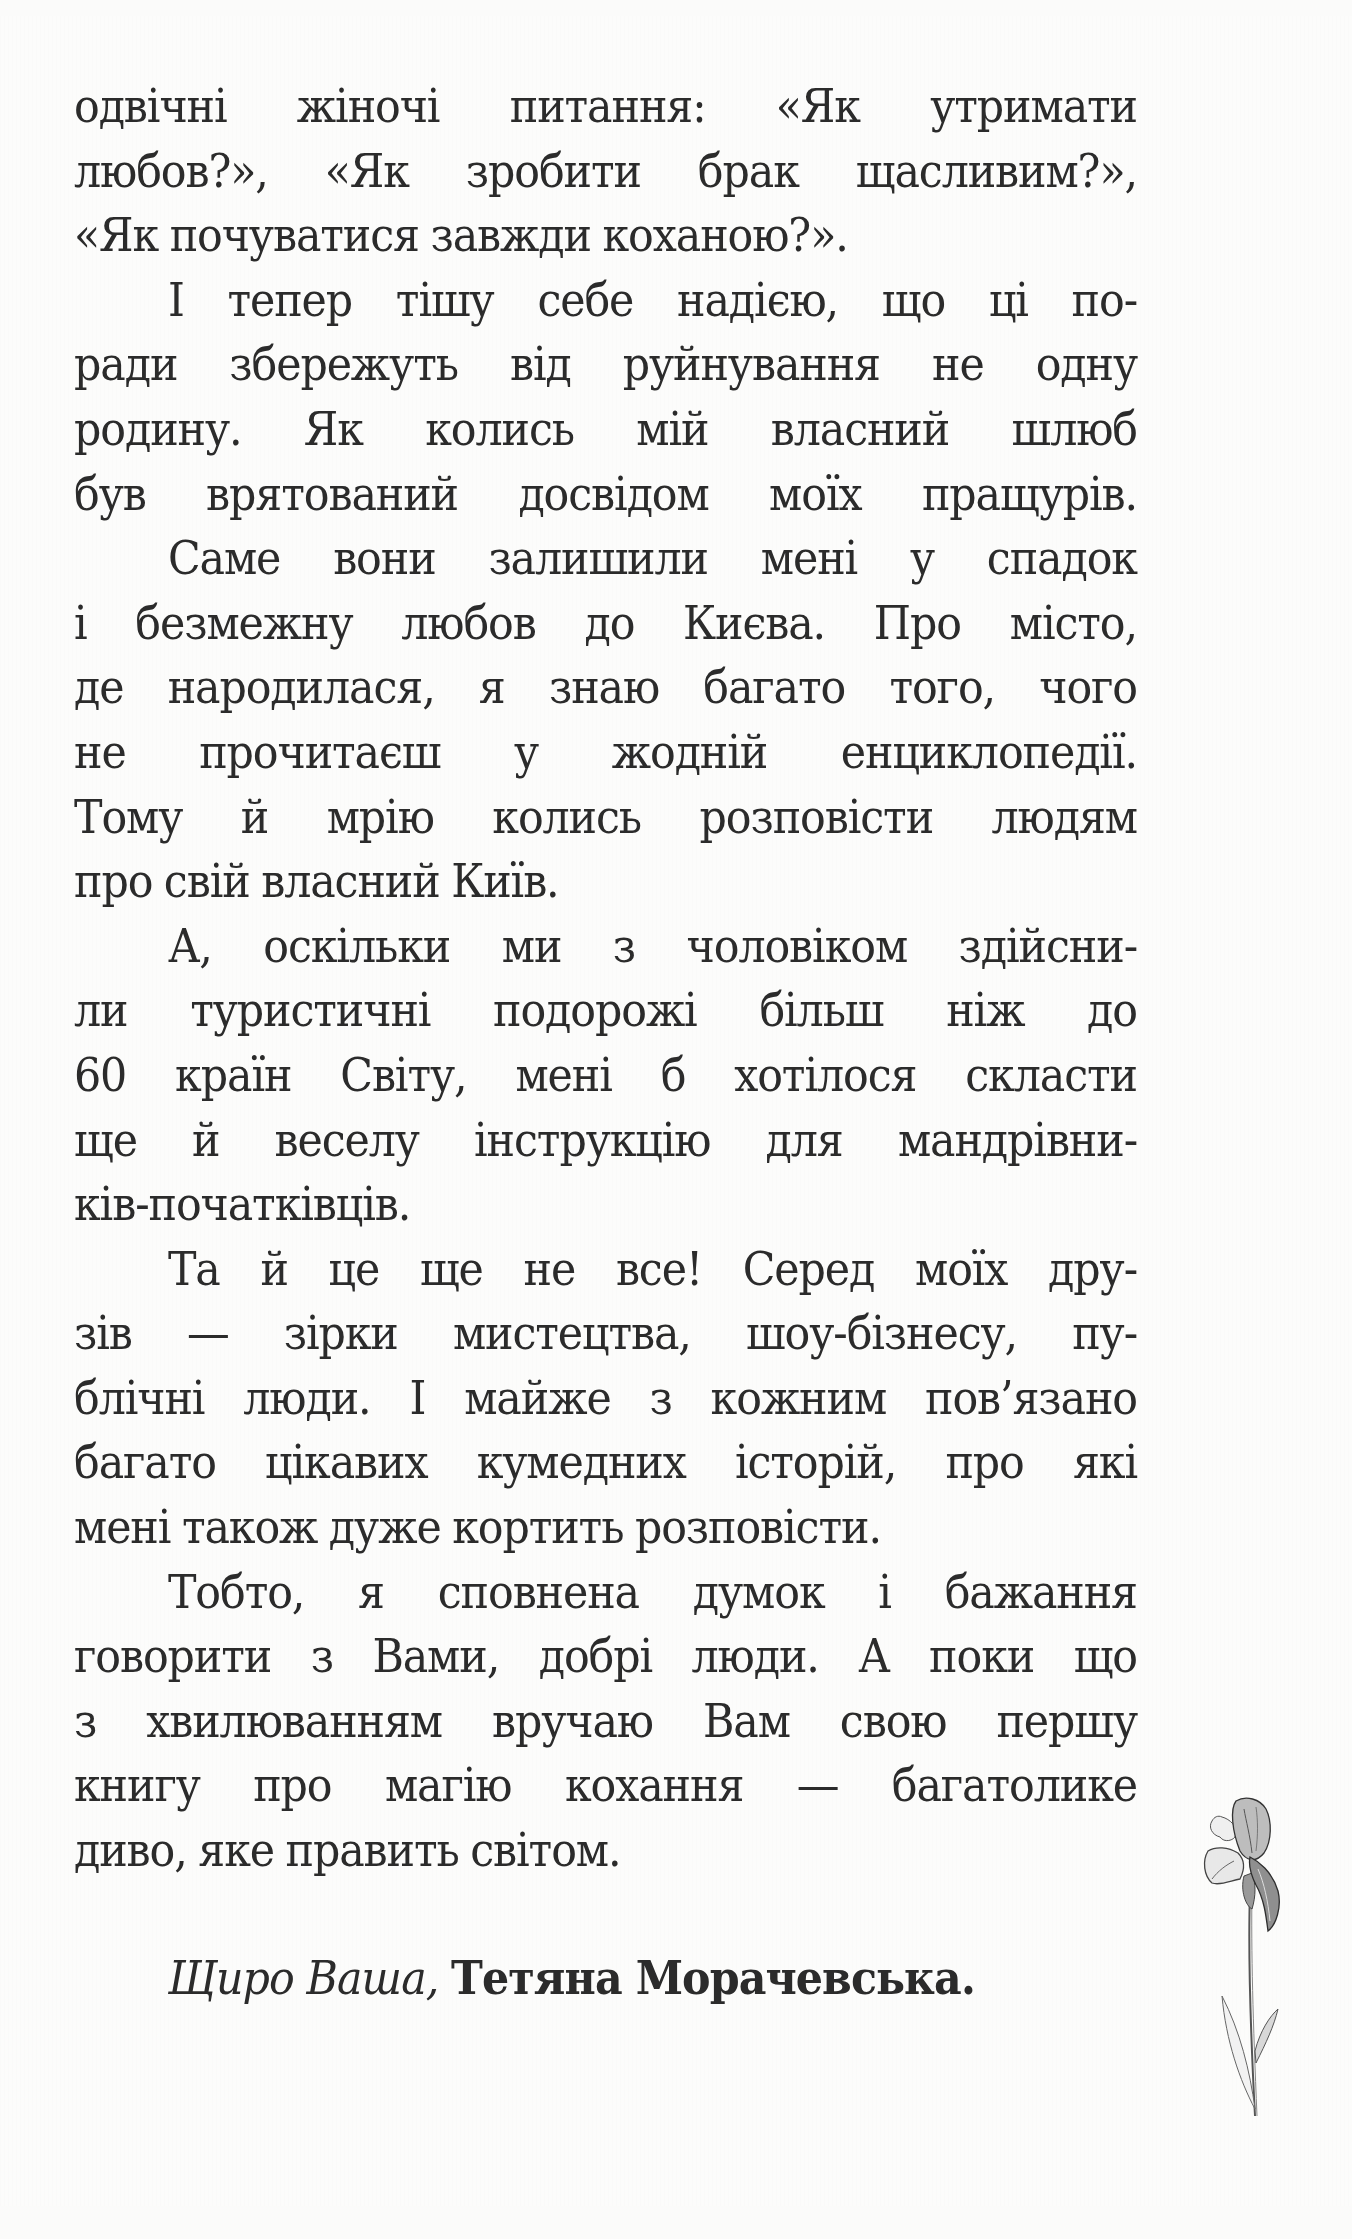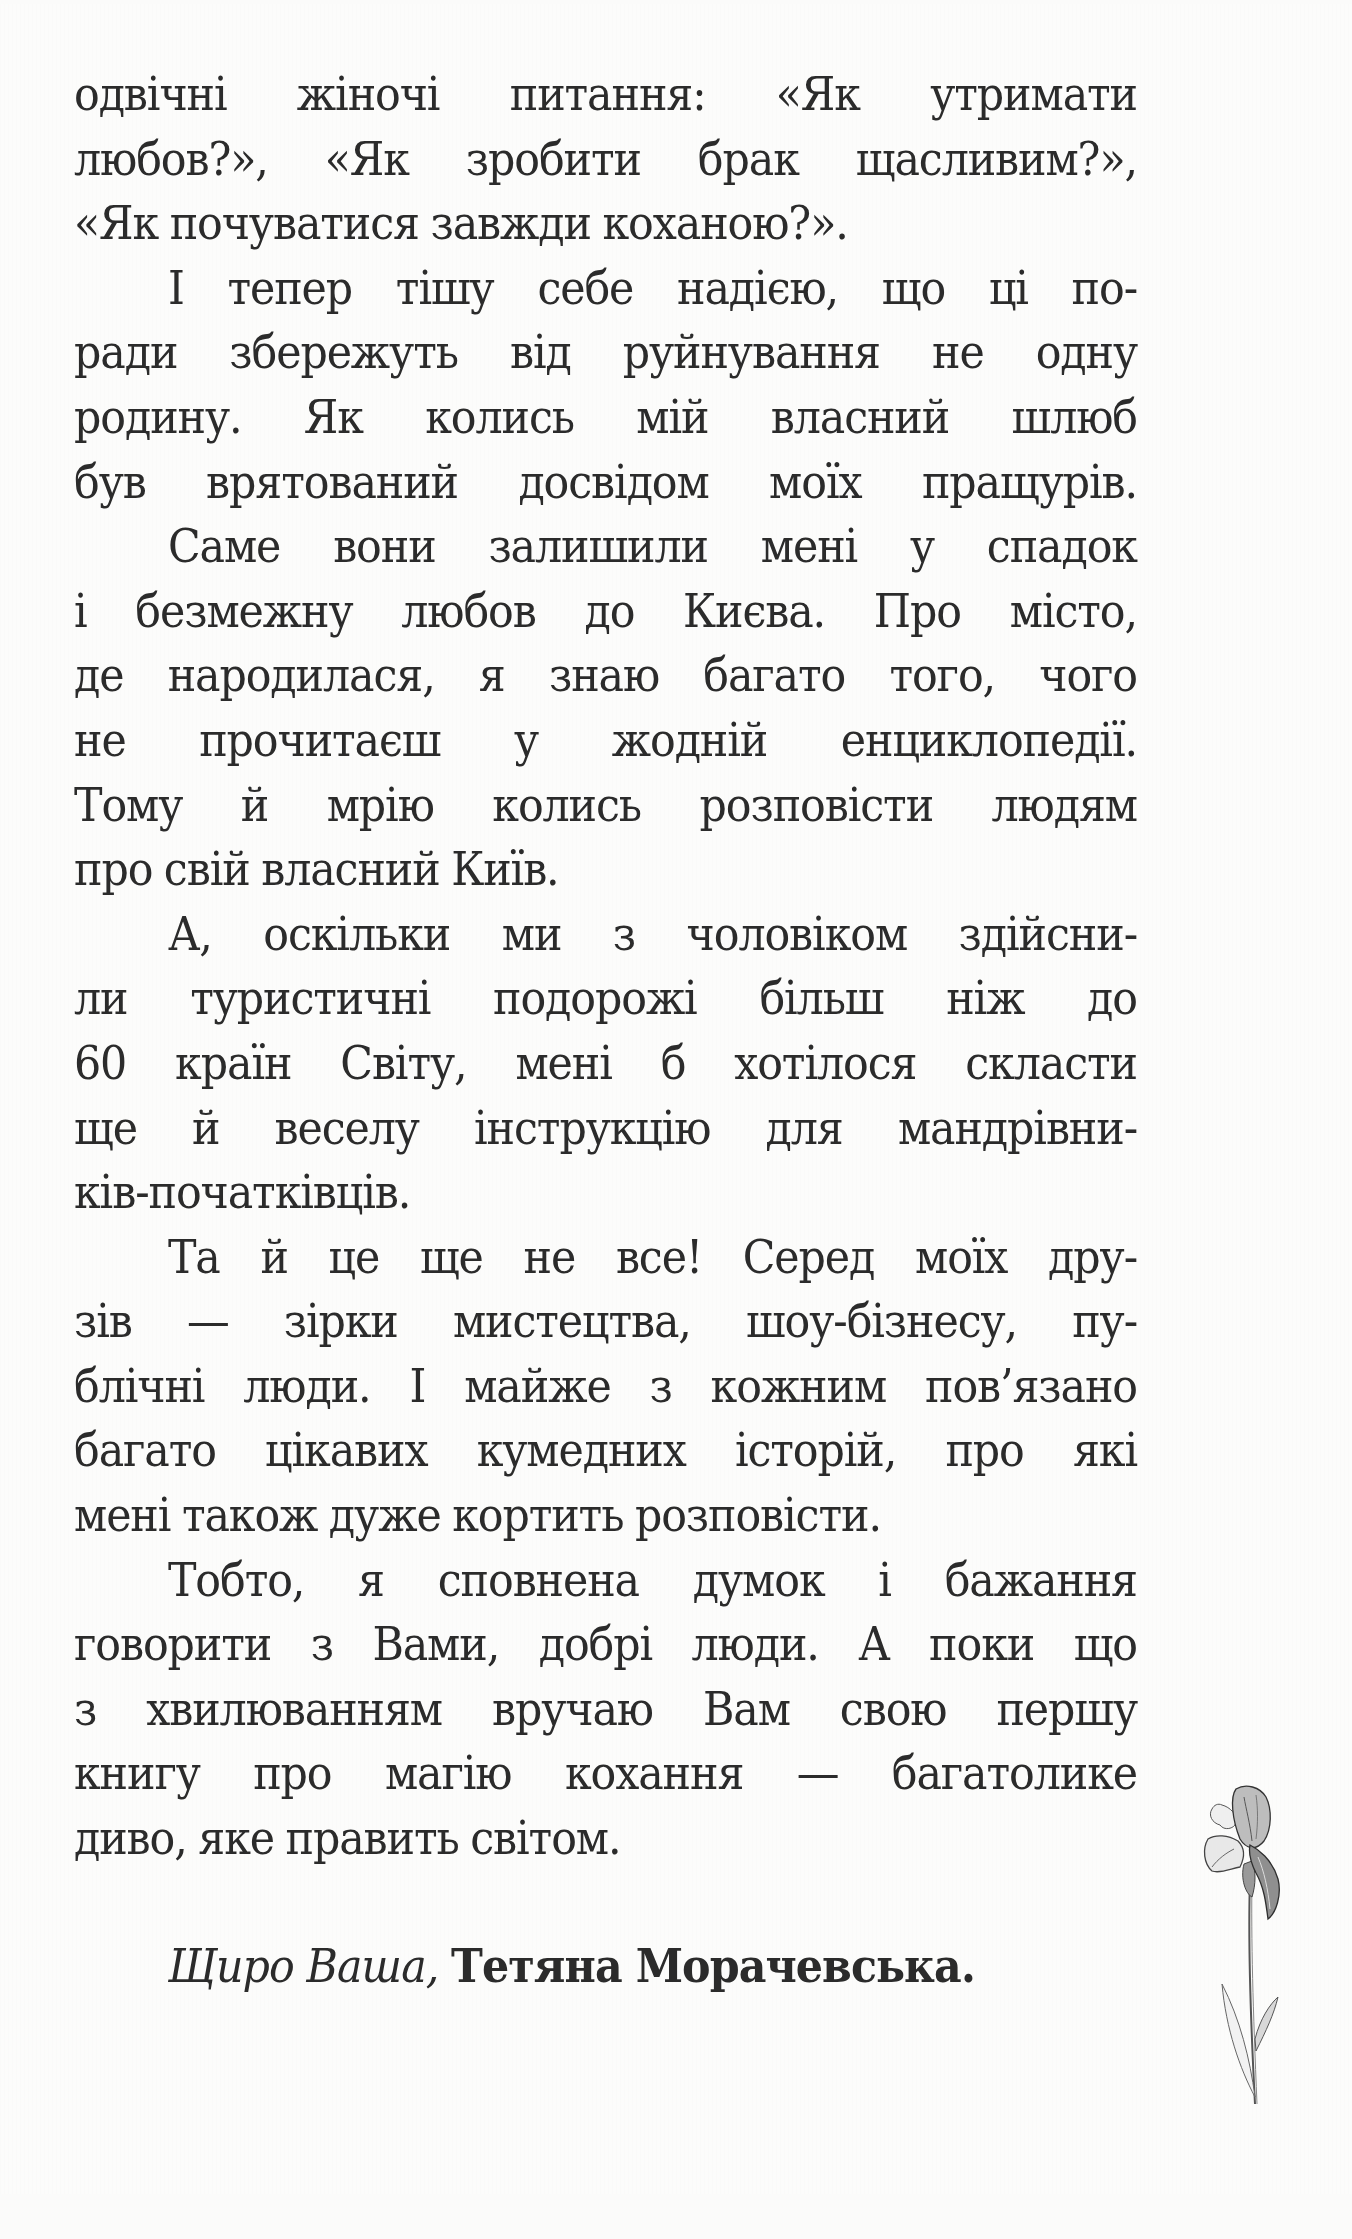--- a/index.html
+++ b/index.html
@@ -9,21 +9,21 @@
     body {
       width: 1352px;
       height: 2239px;
       background: #fbfbfa;
       position: relative;
       overflow: hidden;
     }
     .page {
       position: absolute;
       left: 0;
-      top: 4px;
+      top: 16px;
       width: 1352px;
       height: 2190px;
       background:
         repeating-linear-gradient(90deg, rgba(0,0,0,0.006) 0px, rgba(0,0,0,0.006) 1px, transparent 1px, transparent 4px),
         #fcfcfb;
     }
     .text-block {
       position: absolute;
       left: 74px;
       top: 58px;

